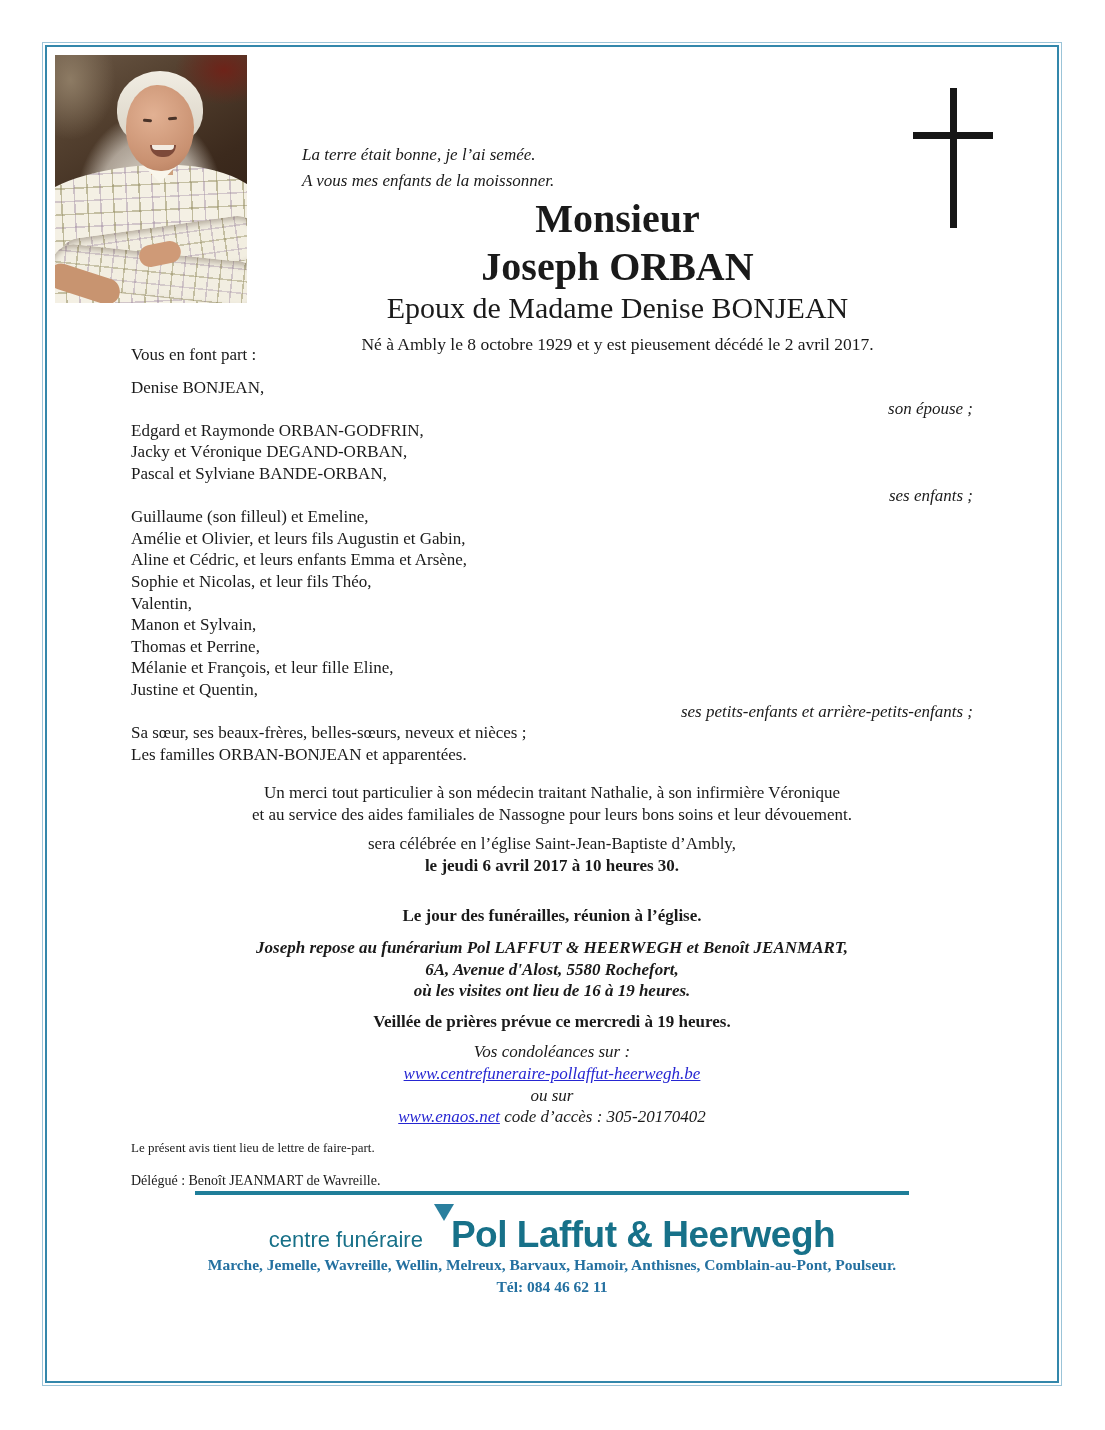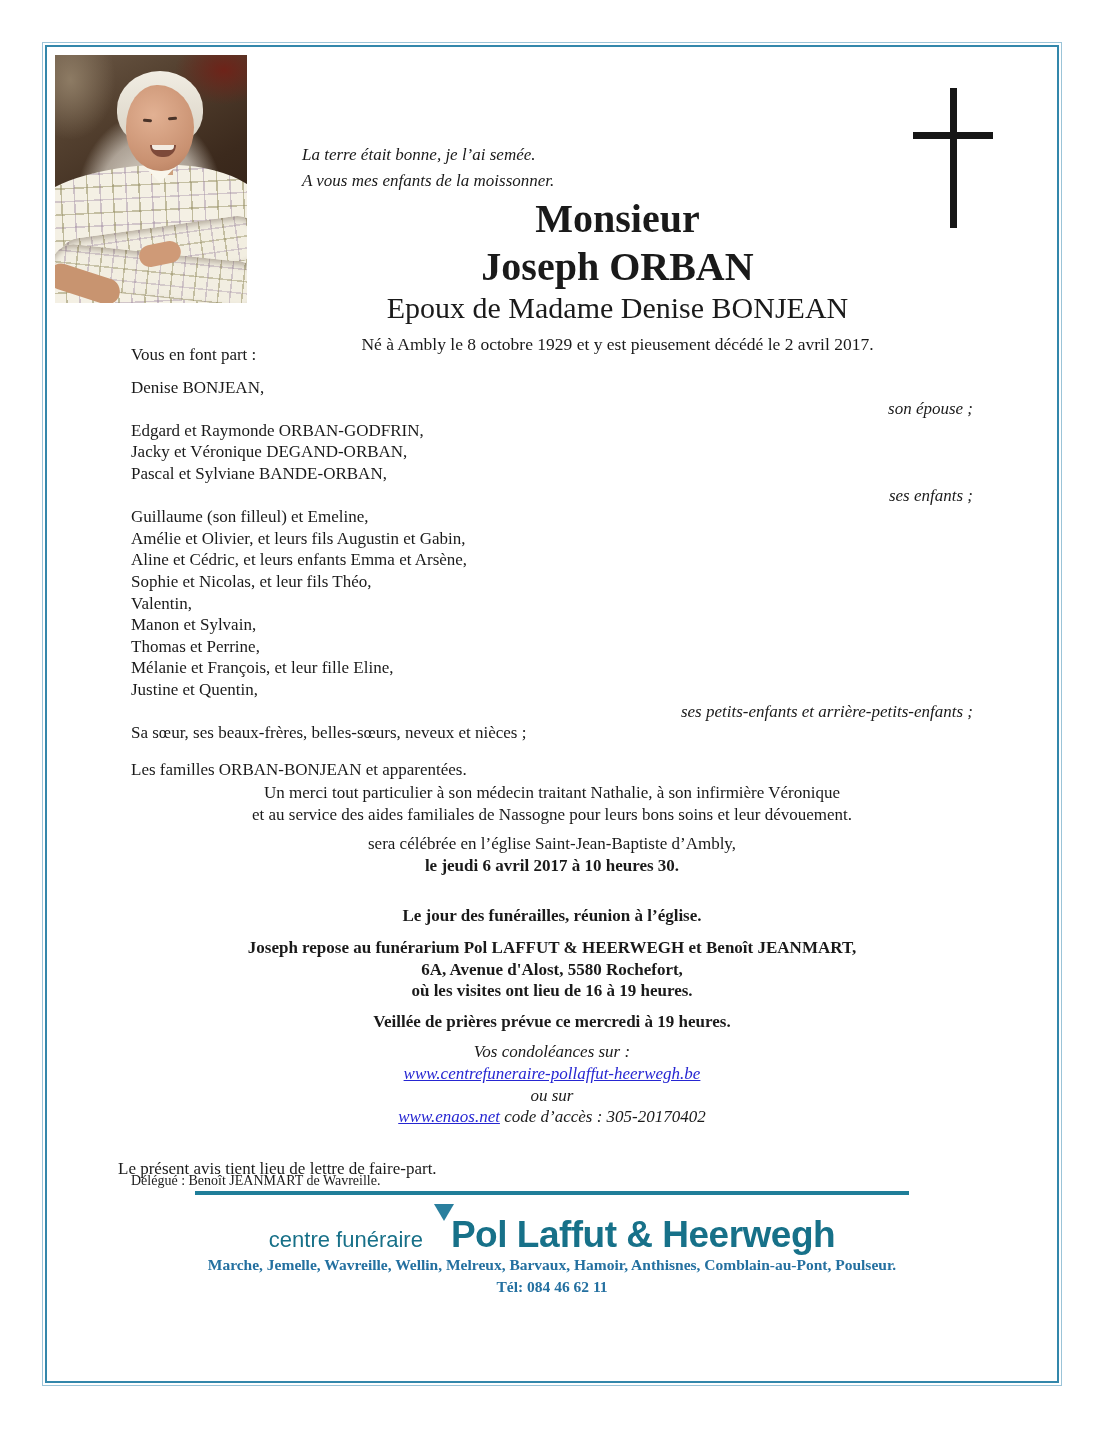--- a/index.html
+++ b/index.html
@@ -75,34 +75,34 @@
   .title-block .t1 { font-size:40px; line-height:50px; font-weight:bold; }
   .title-block .t2 { font-size:40px; line-height:46px; font-weight:bold; }
   .title-block .t3 { font-size:30px; line-height:36px; }
   .title-block .t4 { font-size:17.5px; line-height:24px; margin-top:6px; }
 
   .family { position:absolute; left:131px; top:344px; width:842px;
       font-size:17px; line-height:21.6px;font-family:Liberation Serif, serif; }
   .family .line { white-space:nowrap; }
   .family .right { text-align:right; font-style:italic; }
   .family .gap { margin-top:11px; }
-  .family .gap-sm { margin-top:15px; }
+  .family .gap-sm { margin-top:0; }
 
   .cblock { position:absolute; left:131px; width:842px; text-align:center;
       font-size:17px; line-height:21.5px; }
   .tribute { top:782px; }
   .ceremony { top:833px; }
   .meeting { top:905px; font-weight:bold; }
-  .repose { top:937px; font-weight:bold; }
+  .repose { top:937px; font-weight:bold;font-style:italic; }
   .vigil { top:1011px; font-weight:bold; }
   .condolences { top:1041px; line-height:21.8px; font-style:italic; }
   .bold { font-weight:bold; }
   a.link, .link { color:#2626d2; text-decoration:underline; font-style:italic; cursor:pointer; }
 
-  .notice { position:absolute; left:118px; top:1140px; font-size:17px;margin-top:19px; }
+  .notice { position:absolute; left:131px; top:1140px; font-size:13px; }
   .delegate { position:absolute; left:131px; top:1173px; font-size:14px; }
 
   
   .rule { position:absolute; left:195px; top:1191px; width:714px; height:4px; background:#1f7e99; }
   .logo-triangle { position:absolute; left:434px; top:1204px; width:0; height:0;
       border-left:10px solid transparent; border-right:10px solid transparent;
       border-top:17px solid #2a7f9e; }
   .logo-row { position:absolute; left:131px; top:1214px; width:842px;
       display:flex; align-items:baseline; justify-content:center; gap:28px;
       font-family:"Liberation Sans", sans-serif; }

